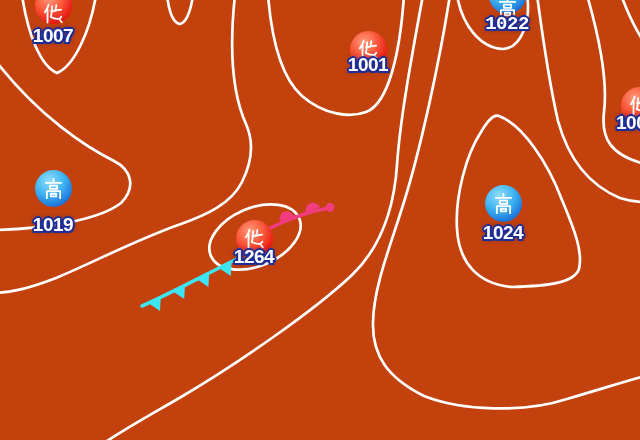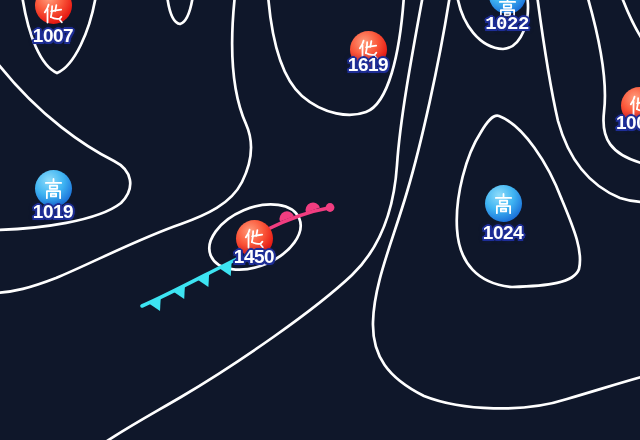--- a/index.html
+++ b/index.html
@@ -1,39 +1,39 @@
 <!DOCTYPE html>
 <html><head>
 <meta charset="utf-8">
 <style>
   html,body{margin:0;padding:0;background:#000;}
   body{width:640px;height:440px;position:relative;overflow:hidden;
        font-family:"Liberation Sans", sans-serif;}
-  .map{position:absolute;inset:0;background:#0f172a;}
+  .map{position:absolute;inset:0;background:#c2410c;}
   svg.lines{position:absolute;left:0;top:0;width:640px;height:440px;display:block;}
   .isobar{fill:none;stroke:#ffffff;stroke-width:2.7;stroke-linecap:round;}
   .front-line{fill:none;stroke-width:3.6;stroke-linecap:round;}
 
   .marker{position:absolute;width:0;height:0;}
   .circle{position:absolute;left:-18.5px;top:-18.5px;width:37px;height:37px;border-radius:50%;}
   .low-circle{background:radial-gradient(circle at 38% 30%, #ff9d7d 0%, #fb5a3c 38%, #e81c14 72%, #c40d08 100%);}
   .high-circle{background:radial-gradient(circle at 38% 28%, #8edcfa 0%, #3fb4f2 42%, #1668d6 82%, #0f54bc 100%);}
   .glyph{position:absolute;left:-10.5px;top:-10.5px;width:21px;height:21px;}
   .glyph path{fill:none;stroke:#ffffff;stroke-width:1.7;stroke-linecap:round;stroke-linejoin:round;}
   .value{position:absolute;left:-32px;width:64px;text-align:center;
          font-size:19px;font-weight:bold;letter-spacing:-0.5px;color:#ffffff;line-height:1;
          text-shadow:2px 0 0 #1e2e96,-2px 0 0 #1e2e96,0 2px 0 #1e2e96,0 -2px 0 #1e2e96,
                      1.5px 1.5px 0 #1e2e96,-1.5px 1.5px 0 #1e2e96,1.5px -1.5px 0 #1e2e96,
                      -1.5px -1.5px 0 #1e2e96,0 0 5px #16247e;}
   
   .m-1007{left:53px;top:5px;}   .m-1007 .glyph{top:-2.5px;} .m-1007 .value{top:21px;}
   .m-1001{left:368px;top:49px;} .m-1001 .value{top:6px;}
   .m-1002{left:254px;top:238px;}.m-1002 .value{top:9px;}
   .m-lowr{left:639px;top:105px;}.m-lowr .value{top:8px;left:-23px;width:60px;text-align:left;}
-  .m-1019{left:53px;top:188px;} .m-1019 .value{top:14px;}
+  .m-1019{left:53px;top:188px;} .m-1019 .value{top:27px;}
   .m-1022{left:507px;top:-5px;} .m-1022 .glyph{top:1.5px;} .m-1022 .value{top:20px;font-family:Liberation Mono, monospace;}
   .m-1024{left:503px;top:203px;}.m-1024 .value{top:10px;margin-top:10px;}
 </style>
 </head>
 <body>
 
 <div class="map">
 
   <svg class="lines" viewBox="0 0 640 440">
     <g>
@@ -86,35 +86,35 @@
     <div class="circle low-circle"></div>
     <svg class="glyph" viewBox="0 0 20 20" aria-label="低">
       <path d="M5.3,1.6 C4.7,4.2 3.5,6.6 1.7,8.9"></path>
         <path d="M4.3,6.3 L4.3,18.6"></path>
       <path d="M8.7,3 C8.7,7.2 8.3,10.6 7.5,13.4"></path>
         <path d="M7.7,7.9 C10.6,7.3 14.3,6.7 17.3,6.3"></path>
       <path d="M12.7,2.1 C12.4,4.3 12.1,5.9 11.7,7.5"></path>
       <path d="M7.5,13.4 C10.3,15 13.5,15.4 15.9,14.8 L17.5,13"></path>
         <path d="M16.1,16.2 L17.9,18.3"></path>
     </svg>
-    <div class="value">1619</div>
+    <div class="value">1001</div>
   </div>
 
   <div class="marker m-1002">
     <div class="circle low-circle"></div>
     <svg class="glyph" viewBox="0 0 20 20" aria-label="低">
       <path d="M5.3,1.6 C4.7,4.2 3.5,6.6 1.7,8.9"></path>
         <path d="M4.3,6.3 L4.3,18.6"></path>
       <path d="M8.7,3 C8.7,7.2 8.3,10.6 7.5,13.4"></path>
         <path d="M7.7,7.9 C10.6,7.3 14.3,6.7 17.3,6.3"></path>
       <path d="M12.7,2.1 C12.4,4.3 12.1,5.9 11.7,7.5"></path>
       <path d="M7.5,13.4 C10.3,15 13.5,15.4 15.9,14.8 L17.5,13"></path>
         <path d="M16.1,16.2 L17.9,18.3"></path>
     </svg>
-    <div class="value">1450</div>
+    <div class="value">1264</div>
   </div>
 
   <div class="marker m-lowr">
     <div class="circle low-circle"></div>
     <svg class="glyph" viewBox="0 0 20 20" aria-label="低">
       <path d="M5.3,1.6 C4.7,4.2 3.5,6.6 1.7,8.9"></path>
         <path d="M4.3,6.3 L4.3,18.6"></path>
       <path d="M8.7,3 C8.7,7.2 8.3,10.6 7.5,13.4"></path>
         <path d="M7.7,7.9 C10.6,7.3 14.3,6.7 17.3,6.3"></path>
       <path d="M12.7,2.1 C12.4,4.3 12.1,5.9 11.7,7.5"></path>

